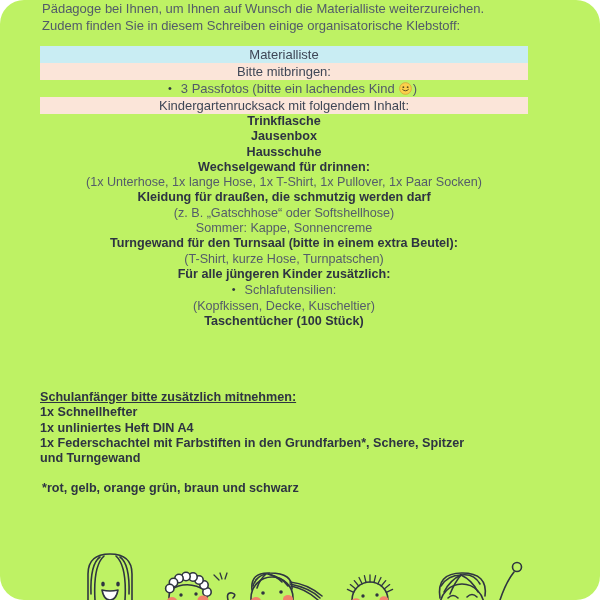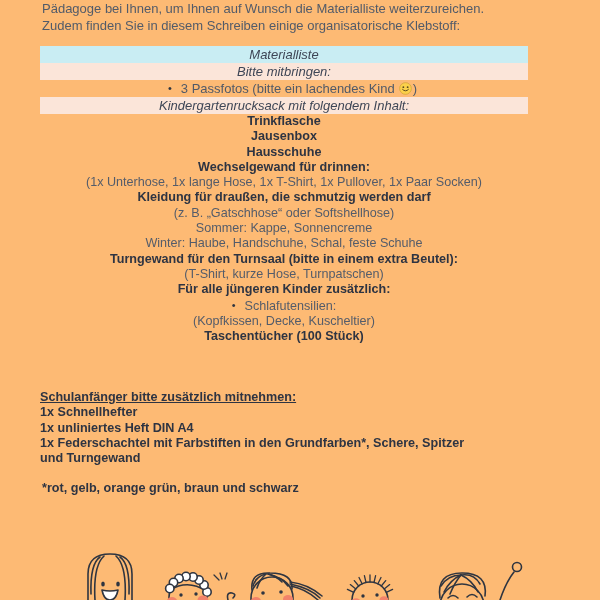--- a/index.html
+++ b/index.html
@@ -1,26 +1,27 @@
 <!DOCTYPE html>
 <html><head>
 <meta charset="utf-8">
 <style>
   html,body { margin:0; padding:0; background:#ffffff; }
   .page {
     position:relative; width:600px; height:600px; overflow:hidden;
-    background:#fdba74;
+    background:#bef264;
     font-family:"Liberation Sans", sans-serif;
+    border-radius:24px;
   }
   .intro {
     position:absolute; left:42px; top:1px; width:525px;
     font-size:13px; line-height:16.5px; color:#525b69;
   }
   .bars { position:absolute; left:40px; top:46px; width:488px; font-size:13px; color:#3e4656; }
-  .bar { height:17px; line-height:17px; text-align:center;font-style:italic; }
+  .bar { height:17px; line-height:17px; text-align:center; }
   .bar-cyan  { background:#c9edf3; }
   .bar-peach { background:#fbe5d9; }
   .row-plain { height:17px; line-height:17px; text-align:center; padding-left:17px; color:#515a68; }
   .mini-bullet { display:inline-block; margin-right:9px; color:#2f3540; font-size:11px; vertical-align:1px; }
   .smiley { display:inline-block; width:13px; height:13px; vertical-align:-2px; margin:0 1px 0 4px; }
   .center-list {
     position:absolute; left:40px; top:114px; width:488px;
     text-align:center; font-size:12.6px; line-height:15.3px;
   }
   .li.bold    { font-weight:bold; color:#2e3442; }
@@ -63,21 +64,20 @@
 
   <div class="center-list">
     <div class="li bold">Trinkflasche</div>
     <div class="li bold">Jausenbox</div>
     <div class="li bold">Hausschuhe</div>
     <div class="li bold">Wechselgewand für drinnen:</div>
     <div class="li regular">(1x Unterhose, 1x lange Hose, 1x T-Shirt, 1x Pullover, 1x Paar Socken)</div>
     <div class="li bold">Kleidung für draußen, die schmutzig werden darf</div>
     <div class="li regular">(z. B. „Gatschhose“ oder Softshellhose)</div>
     <div class="li regular">Sommer: Kappe, Sonnencreme</div>
-    <div class="li regular">Winter: Haube, Handschuhe, Schal, feste Schuhe</div>
     <div class="li bold">Turngewand für den Turnsaal (bitte in einem extra Beutel):</div>
     <div class="li regular">(T-Shirt, kurze Hose, Turnpatschen)</div>
     <div class="li bold">Für alle jüngeren Kinder zusätzlich:</div>
     <div class="li regular"><span class="mini-bullet">•</span><span>Schlafutensilien:</span></div>
     <div class="li regular">(Kopfkissen, Decke, Kuscheltier)</div>
     <div class="li bold">Taschentücher (100 Stück)</div>
   </div>
 
   <div class="school">
     <div class="heading">Schulanfänger bitte zusätzlich mitnehmen:</div>

